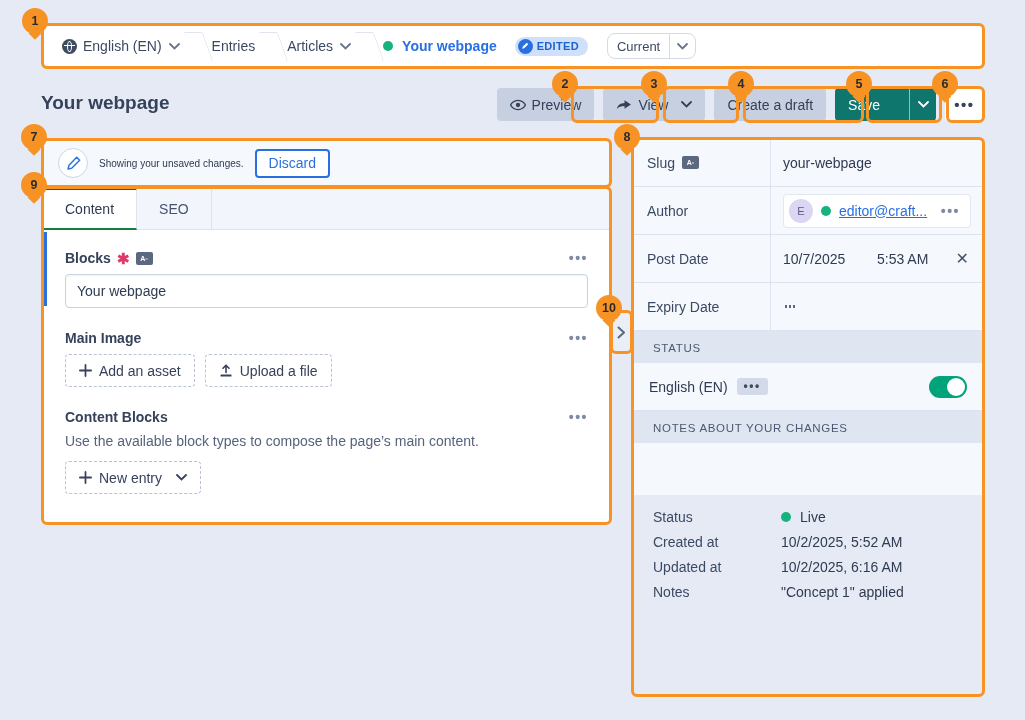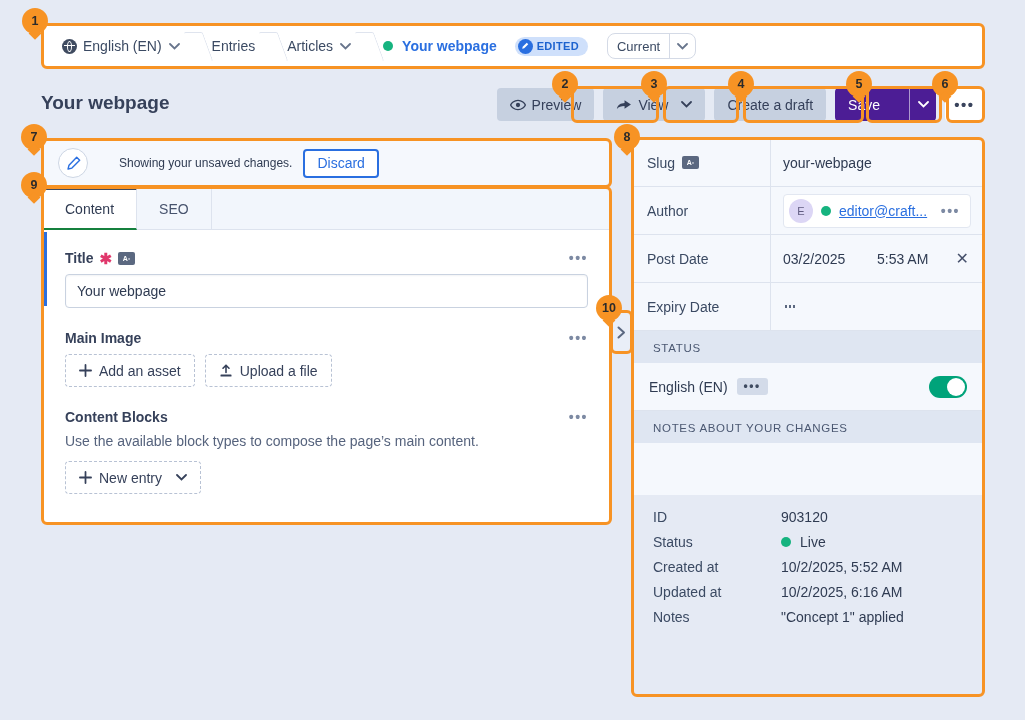--- a/index.html
+++ b/index.html
@@ -90,35 +90,35 @@
     height:33px; border-radius:4px; background:#c6d0e0; color:#35405a;
     display:flex;align-items:center;gap:6px;padding:0 13px;font-size:14px;
     border:none; cursor:pointer; white-space:nowrap;
   }
   .btn.split{padding:0;}
   .btn.split .main{padding:0 13px;display:flex;align-items:center;gap:6px;height:33px;}
   .btn.split .dv{
     width:27px;height:33px;display:flex;align-items:center;justify-content:center;
     border-left:1px solid rgba(255,255,255,.55);
   }
-  .btn.red{background:#4c1d95;color:#fff;gap:16px;}
+  .btn.red{background:#0f766e;color:#fff;gap:16px;}
   .btn.menu{background:#fff;width:39px;justify-content:center;padding:0;color:#39435c;}
   .ddots{letter-spacing:1.5px;font-size:15px;line-height:1;font-weight:bold;}
 
   
   #notice {
     position:absolute; left:43px; top:140px; width:567px; height:46px;
     background:#f5f8fd; border:1px solid #dde3ee; border-radius:4px;
     display:flex; align-items:center; padding:0 14px; gap:11px;
   }
   .pencil-circ{
     width:30px;height:30px;border-radius:50%;border:1px solid #cdd6e4;background:#fff;
     display:flex;align-items:center;justify-content:center;flex:0 0 30px;
   }
-  #notice .txt{color:#2f3b52;font-size:12px;margin-left:20px;}
+  #notice .txt{color:#2f3b52;font-size:10px;}
   .discard-btn{
     border:2px solid #2a6fe0;color:#2a6fe0;background:#fff;border-radius:4px;
     height:29px;padding:0 12px;font-size:14px;font-family:inherit;cursor:pointer;
   }
 
   
   #content-card{
     position:absolute; left:43px; top:188px; width:567px; height:335px;
     background:#fff; border-radius:0 4px 4px 4px;
   }
@@ -326,21 +326,21 @@
     </div>
     <div class="tab">
       <span>SEO</span>
     </div>
   </div>
 
   <div class="field" style="padding-top:20px;">
     <span class="changed-bar"></span>
     <div class="field-head">
       <span class="field-label">
-        <span>Title</span>
+        <span>Blocks</span>
         <span class="req">✱</span>
         <span class="tr-icon">A▫</span>
       </span>
       <span class="fdots">•••</span>
     </div>
     <input class="text-input" value="Your webpage" style="">
   </div>
 
   <div class="field" style="padding-top:22px;">
     <div class="field-head">
@@ -421,21 +421,21 @@
       </div>
     </div>
   </div>
 
   <div class="meta-row">
     <div class="k">
       <span>Post Date</span>
     </div>
     <div class="v">
       <div class="date-val">
-        <span class="d">03/2/2025</span>
+        <span class="d">10/7/2025</span>
         <span class="t">5:53 AM</span>
         <span class="xbtn">✕</span>
       </div>
     </div>
   </div>
 
   <div class="meta-row">
     <div class="k">
       <span>Expiry Date</span>
     </div>
@@ -454,24 +454,20 @@
       <span>English (EN)</span>
       <span class="mini-dots">•••</span>
     </span>
     <span class="toggle"></span>
   </div>
 
   <div class="sec-head">NOTES ABOUT YOUR CHANGES</div>
   <div class="notes-box"></div>
 
   <div class="footer-meta">
-    <div class="fm-row">
-      <span class="k">ID</span>
-      <span class="v">903120</span>
-    </div>
     <div class="fm-row">
       <span class="k">Status</span>
       <span class="v">
         <span class="dot-green"></span>
         <span>Live</span>
       </span>
     </div>
     <div class="fm-row">
       <span class="k">Created at</span>
       <span class="v">10/2/2025, 5:52 AM</span>

